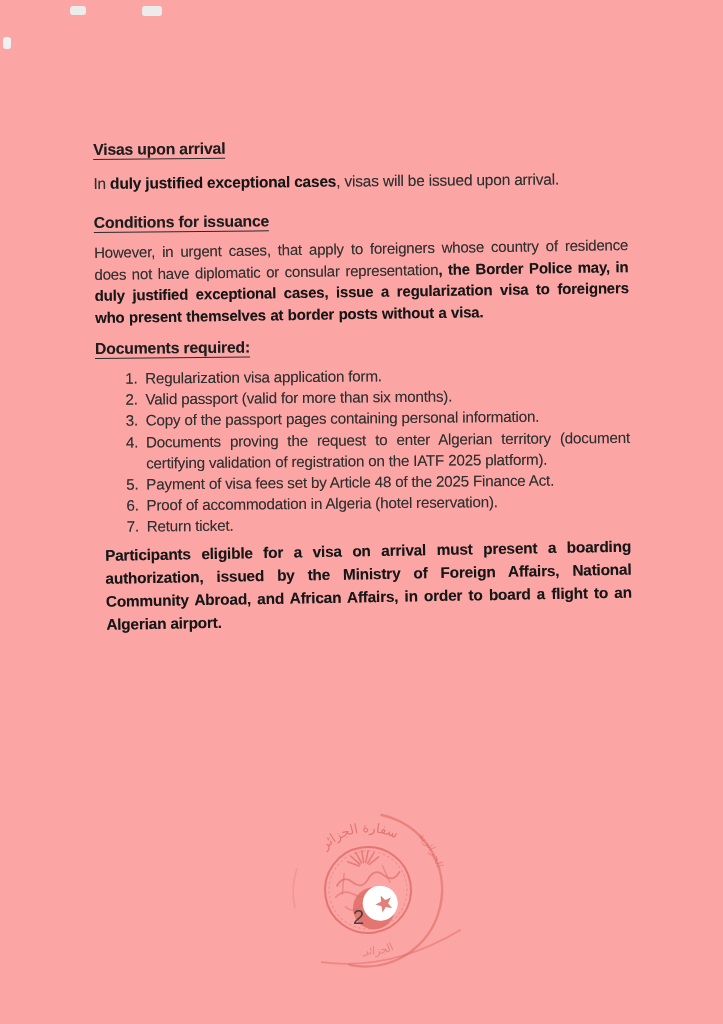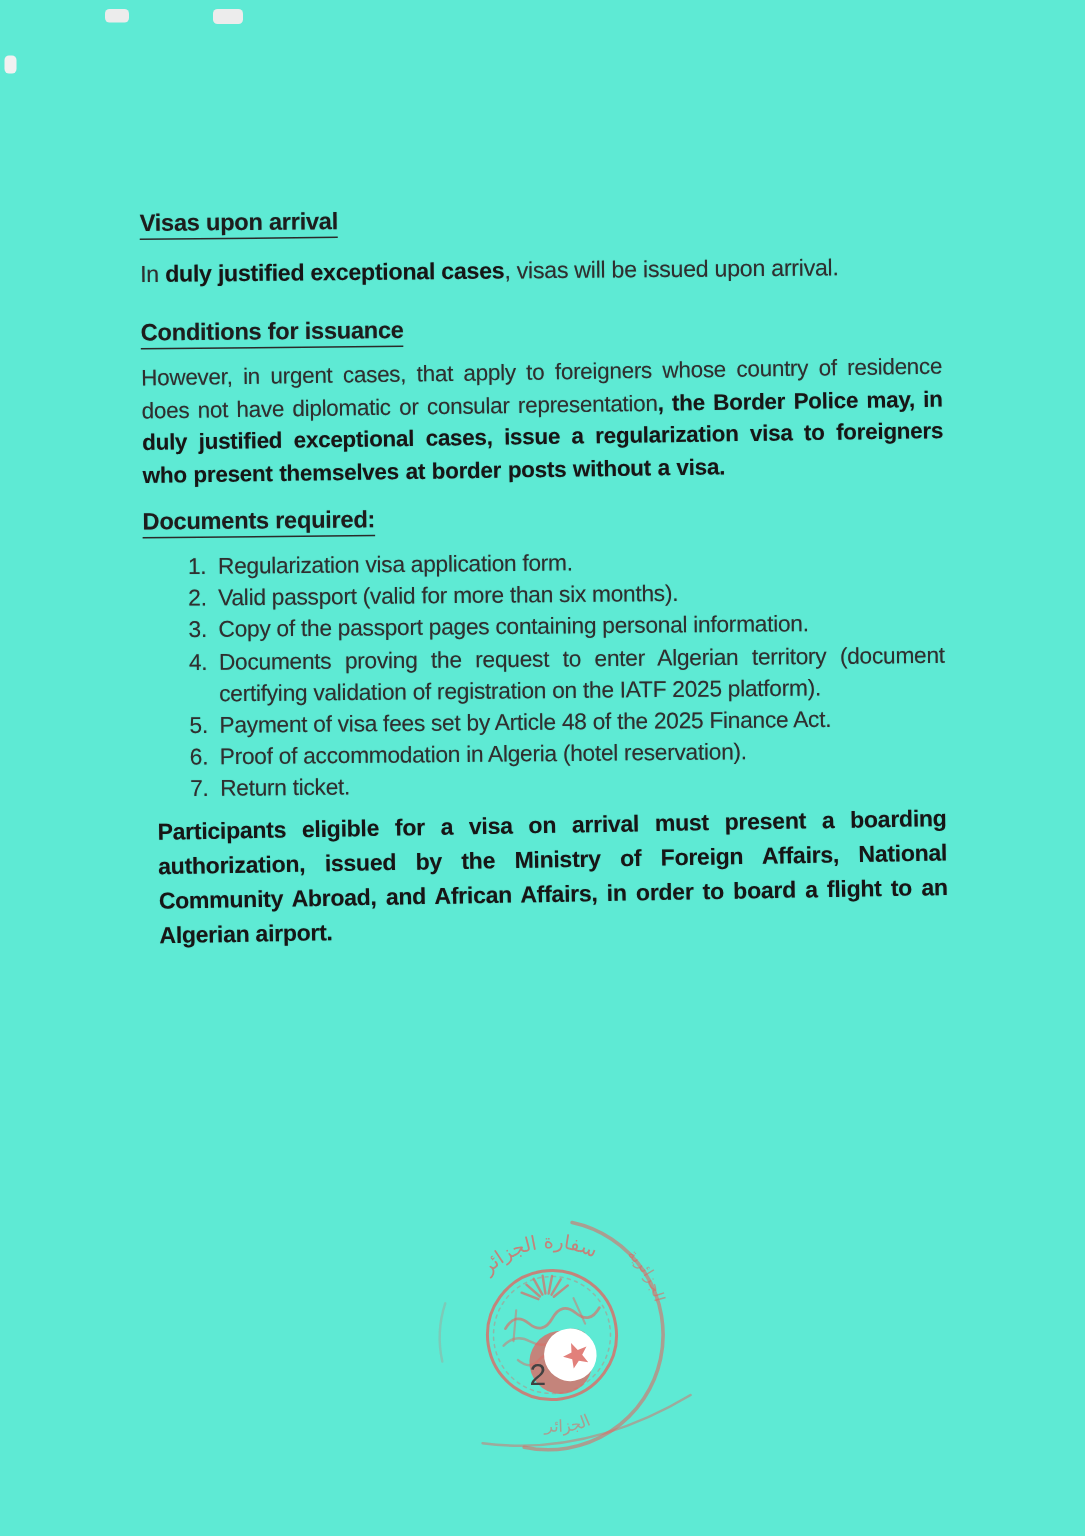--- a/index.html
+++ b/index.html
@@ -1,17 +1,17 @@
 <!DOCTYPE html>
 <html><head>
 <meta charset="utf-8">
 <style>
   html,body{margin:0;padding:0;background:#ffffff;}
   .page{
-    position:relative;width:723px;height:1024px;background:#5eead4;overflow:hidden;
+    position:relative;width:723px;height:1024px;background:#fca5a5;overflow:hidden;
     font-family:"Liberation Sans","DejaVu Sans",sans-serif;color:#2f2f2f;
   }
   .content{
     position:absolute;left:93px;top:140px;width:534px;
     transform:rotate(-0.55deg);transform-origin:0 0;
     letter-spacing:-0.2px;
     text-shadow:0 0 0.6px rgba(45,45,45,0.4);
   }
   h1,h2{font-size:15.8px;line-height:19px;font-weight:700;color:#1d1d1d;margin:0;}
   .u{border-bottom:1.5px solid #2a2a2a;padding-bottom:1px;}

